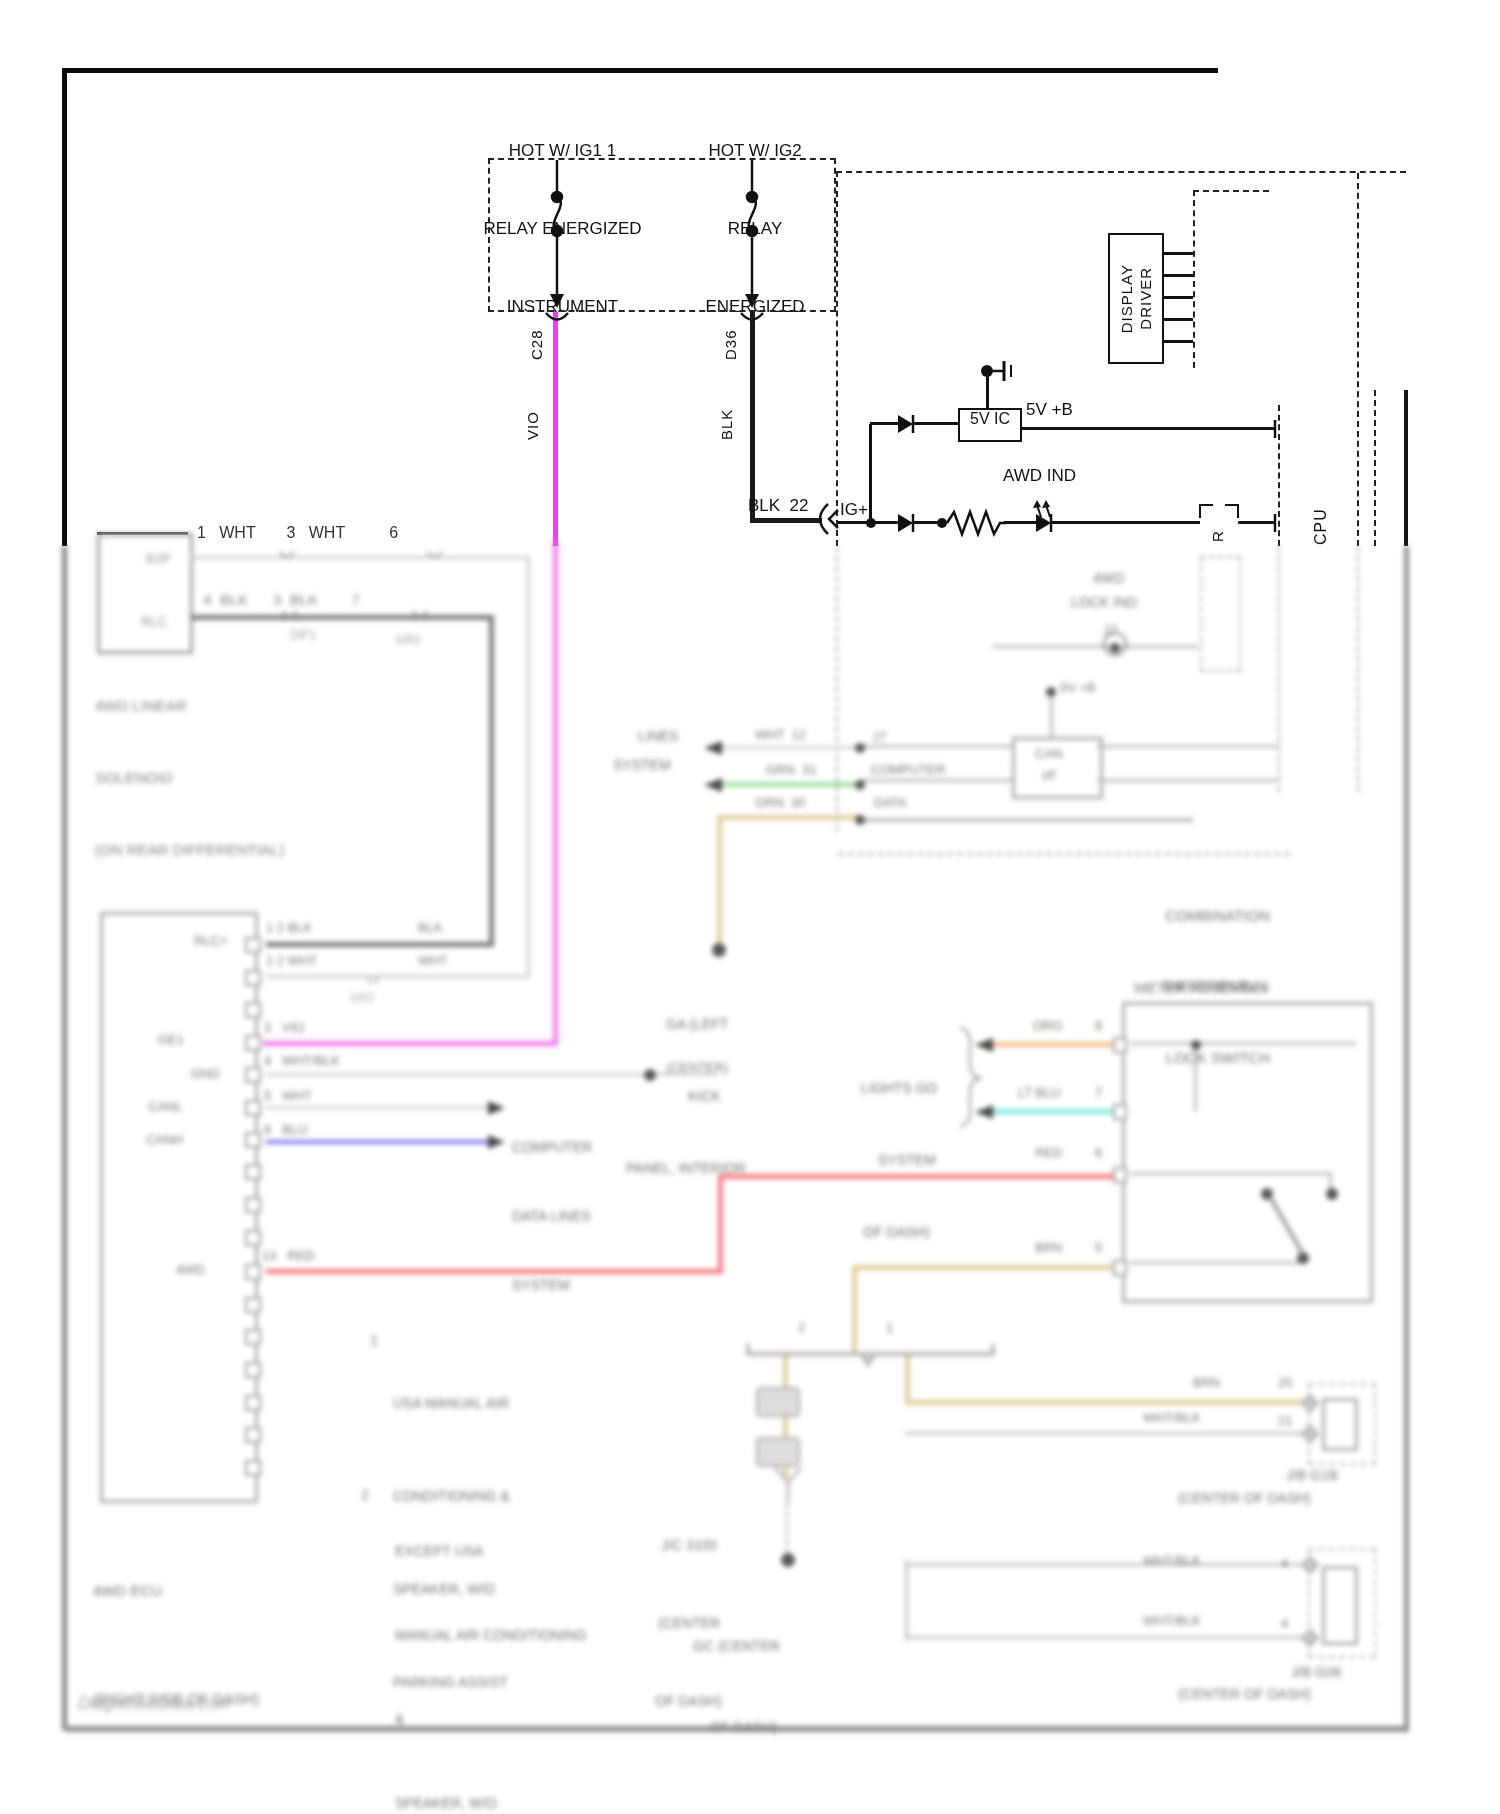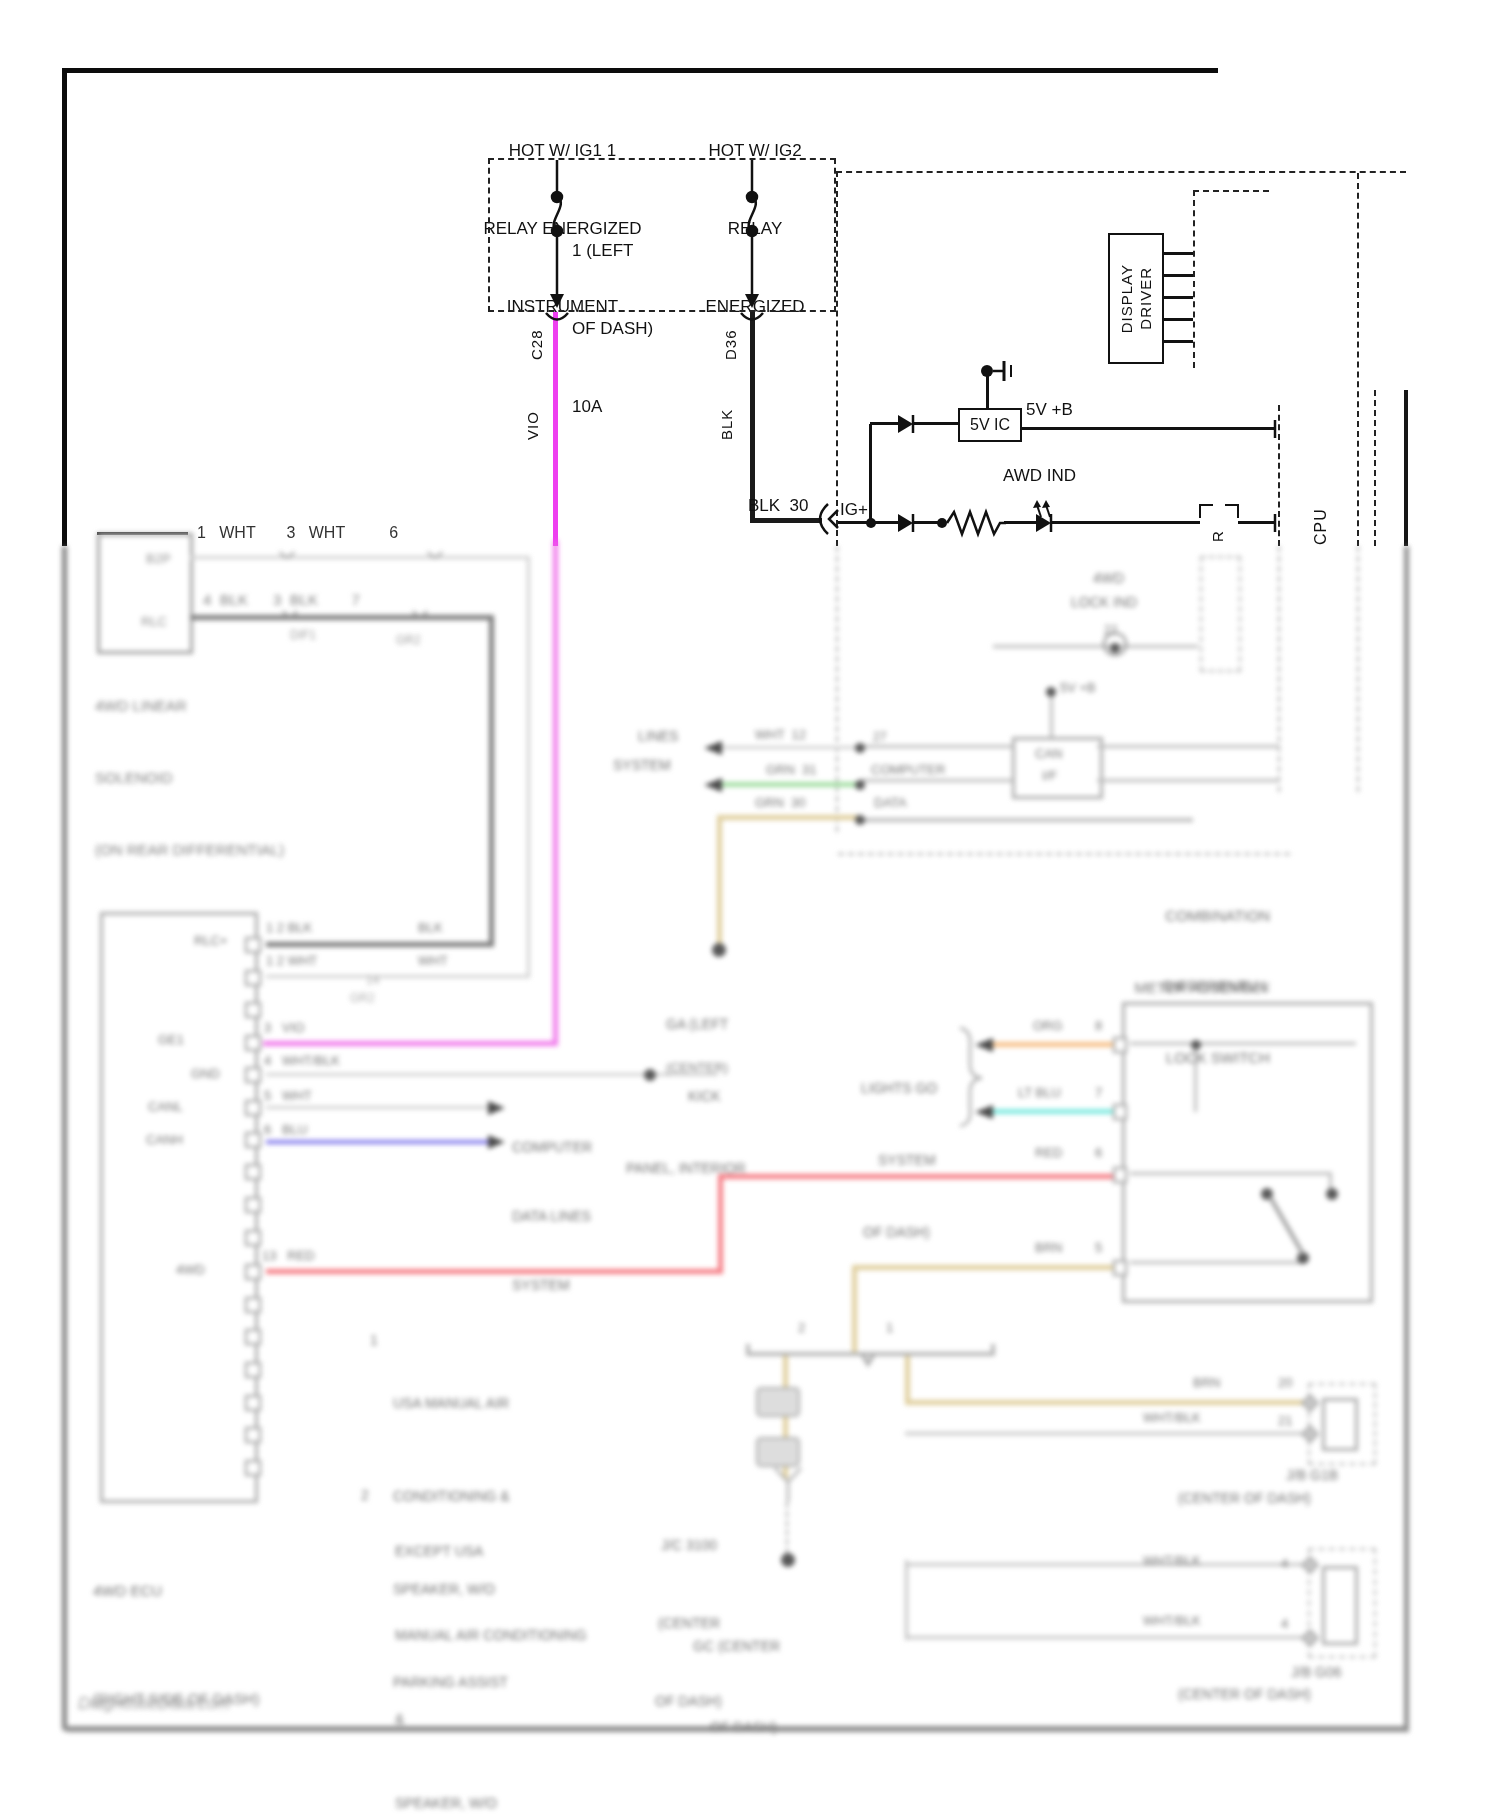--- a/index.html
+++ b/index.html
@@ -38,49 +38,44 @@
       <span>INSTRUMENT</span>
     </div>
     <div class="lbl c" style="left:655px;top:86px;width:200px;">
       <span>HOT W/ IG2</span>
       <span>RELAY</span>
       <span>ENERGIZED</span>
     </div>
 
     <div class="a" style="left:488px;top:158px;width:344px;height:150px;border:2.5px dashed #222;"></div>
 
-    <div class="lbl" style="left:572px;top:186px;">
-      <span>1 (LEFT</span>
-      <span>OF DASH)</span>
-      <span>10A</span>
-    </div>
 
     <span class="vt" style="left:528px;top:312px;height:48px;">C28</span>
     <span class="vt" style="left:524px;top:388px;height:52px;">VIO</span>
     <span class="vt" style="left:722px;top:312px;height:48px;">D36</span>
     <span class="vt" style="left:718px;top:388px;height:52px;">BLK</span>
 
     <div class="wire" style="left:553px;top:312px;width:5px;height:234px;background:#EE3FF0;"></div>
     <div class="wire" style="left:750px;top:312px;width:5px;height:210px;background:#1a1a1a;"></div>
     <div class="wire" style="left:750px;top:518px;width:72px;height:5px;background:#1a1a1a;"></div>
-    <span class="a" style="left:748px;top:496px;font-size:17px;color:#111;white-space:pre;">BLK  30</span>
+    <span class="a" style="left:748px;top:496px;font-size:17px;color:#111;white-space:pre;">BLK  22</span>
     <span class="a" style="left:840px;top:500px;font-size:17px;color:#111;">IG+</span>
 
     <div class="wire" style="left:836px;top:521px;width:62px;height:3px;background:#111;"></div>
     <div class="wire" style="left:913px;top:521px;width:29px;height:3px;background:#111;"></div>
     <div class="wire" style="left:1004px;top:521px;width:32px;height:3px;background:#111;"></div>
     <div class="wire" style="left:1050px;top:521px;width:150px;height:3px;background:#111;"></div>
     <div class="wire" style="left:1238px;top:521px;width:37px;height:3px;background:#111;"></div>
     <div class="wire" style="left:869px;top:424px;width:3px;height:99px;background:#111;"></div>
     <div class="wire" style="left:870px;top:422px;width:28px;height:3px;background:#111;"></div>
     <div class="wire" style="left:913px;top:422px;width:45px;height:3px;background:#111;"></div>
     <div class="wire" style="left:986px;top:374px;width:3px;height:34px;background:#111;"></div>
     <div class="wire" style="left:1018px;top:427px;width:257px;height:3px;background:#111;"></div>
 
-    <div class="box" style="left:958px;top:408px;width:60px;height:30px;border:2.5px solid #111;display:flex;align-items:center;justify-content:center;">
+    <div class="box" style="left:958px;top:408px;width:60px;height:30px;border:2.5px solid #111;display:flex;justify-content:center;">
       <span style="font-size:16px;color:#111;">5V IC</span>
     </div>
     <span class="a" style="left:1026px;top:400px;font-size:17px;color:#111;">5V +B</span>
     <span class="a" style="left:1003px;top:466px;font-size:17px;color:#111;">AWD IND</span>
 
     <div class="a" style="left:836px;top:171px;width:570px;height:0;border-top:2.5px dashed #222;"></div>
     <div class="a" style="left:836px;top:171px;width:0;height:375px;border-left:2.5px dashed #222;"></div>
     <div class="a" style="left:1193px;top:190px;width:0;height:178px;border-left:2px dashed #222;"></div>
     <div class="a" style="left:1193px;top:190px;width:76px;height:0;border-top:2px dashed #222;"></div>
     <div class="a" style="left:1278px;top:405px;width:0;height:141px;border-left:2px dashed #222;"></div>

